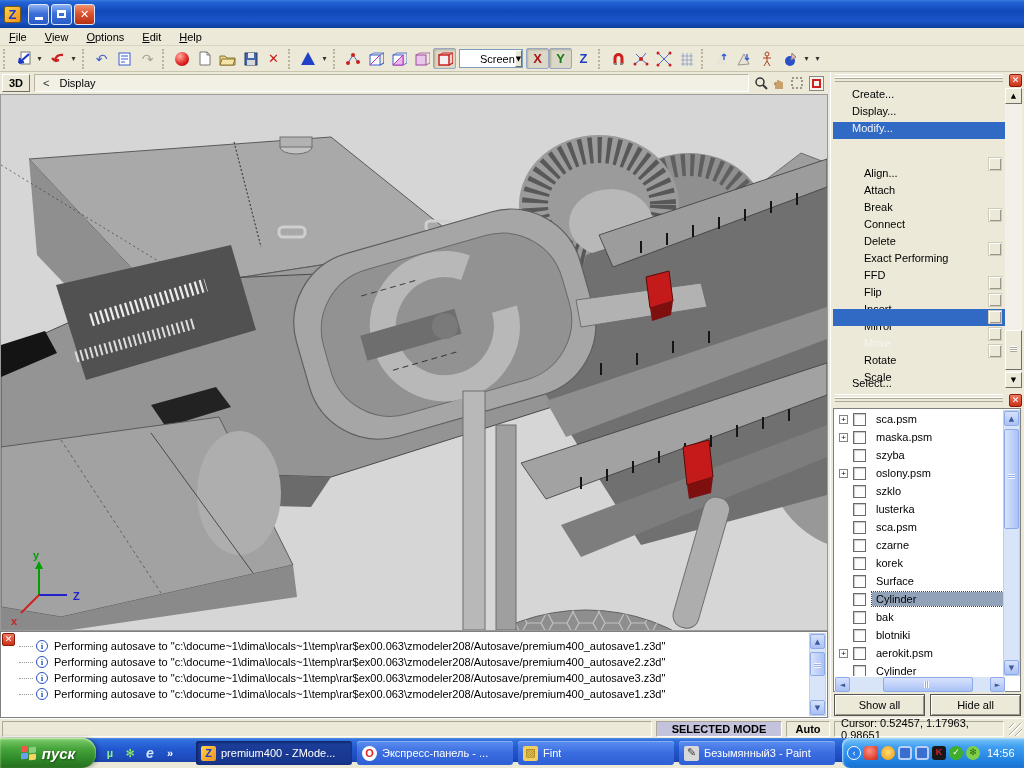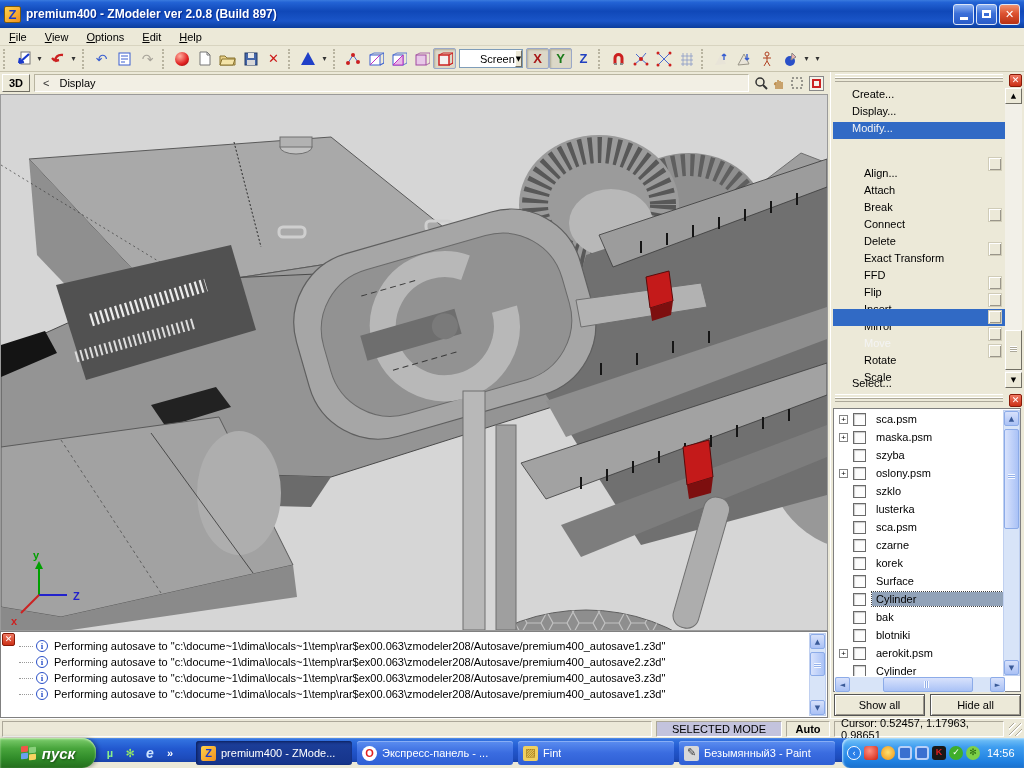--- a/index.html
+++ b/index.html
@@ -97,21 +97,21 @@
   #hscroll { position:absolute; left:1px; top:268px; width:170px; height:15px; background:#d8e4f8; }
   .xp-btn-h { position:absolute; top:0; width:15px; height:15px; background:linear-gradient(180deg,#d7e1fb,#aac1f5); border:1px solid #8cabe8; border-radius:2px; color:#3a5a98; font-size:7px; display:flex; align-items:center; justify-content:center; }
   .xp-thumb-h { position:absolute; top:0; height:15px; background:linear-gradient(180deg,#d8e2fc,#aac2f6); border:1px solid #8cabe8; border-radius:2px; }
   .xp-thumb-h::after { content:""; position:absolute; top:3px; bottom:3px; left:45%; width:5px; background:repeating-linear-gradient(90deg,#f6f9ff 0 1px,#93b0ea 1px 2px); }
 
   .pbtn { position:absolute; top:622px; height:22px; width:91px; background:#ece9d8; border:1px solid #555; box-shadow:inset 1px 1px 0 #fff, inset -1px -1px 0 #9a968a; text-align:center; line-height:20px; color:#000; }
 
   
   #statusbar { position:absolute; left:0; top:718px; width:1024px; height:20px; background:#ece9d8; border-top:1px solid #fff; }
   .sb-panel { position:absolute; top:2px; height:16px; border:1px solid; border-color:#aca899 #fff #fff #aca899; display:flex; align-items:center; padding:0 6px; }
-  #sb-mode { background:#c3c3dd; font-weight:normal; justify-content:center; }
+  #sb-mode { background:#c3c3dd; font-weight:bold; justify-content:center; }
   #sb-auto { font-weight:bold; justify-content:center; }
   #sb-grip { position:absolute; right:2px; top:4px; width:13px; height:13px;
     background:repeating-linear-gradient(135deg,transparent 0 3px,#aca899 3px 4px, #fff 4px 5px); }
 
   
   #taskbar { position:absolute; left:0; top:738px; width:1024px; height:24px;
     background:linear-gradient(180deg,#5a93e8 0%,#3272e0 7%,#2258cf 45%,#1d4bbb 85%,#1a43a8 100%); }
   #startbtn { position:absolute; left:0; top:0; width:96px; height:30px; border-radius:0 14px 14px 0;
     background:linear-gradient(180deg,#7fce6f 0%,#48a53c 35%,#2f8a28 70%,#256e1e 100%);
     box-shadow:inset 0 1px 2px #c8f0b8, 2px 0 4px rgba(0,0,0,.35);
@@ -136,21 +136,20 @@
 
   
   .sphere { width:14px; height:14px; border-radius:50%; background:radial-gradient(circle at 35% 30%,#ffb0a0,#e02020 60%,#7a0808); }
   .cone { width:0; height:0; border-left:7px solid transparent; border-right:7px solid transparent; border-bottom:13px solid #2040c8; }
 </style>
 </head>
 <body>
 
 <div id="titlebar">
   <div id="app-icon">Z</div>
-  <div id="title-text">premium400 - ZModeler ver 2.0.8 (Build 897)</div>
   <div class="winbtn min">
       <span></span>
     </div>
   <div class="winbtn max">
       <span></span>
     </div>
   <div class="winbtn close glyph">✕</div>
 </div>
 
 <div id="menubar">
@@ -509,21 +508,21 @@
         <span class="lbl">Break</span>
       </div>
     <div class="crow indented">
         <span class="lbl">Connect</span>
       </div>
     <div class="crow indented has-box">
         <span class="lbl">Delete</span>
         <span class="obox"></span>
       </div>
     <div class="crow indented">
-        <span class="lbl">Exact Transform</span>
+        <span class="lbl">Exact Performing</span>
       </div>
     <div class="crow indented has-box">
         <span class="lbl">FFD</span>
         <span class="obox"></span>
       </div>
     <div class="crow indented">
         <span class="lbl">Flip</span>
       </div>
     <div class="crow indented has-box">
         <span class="lbl">Insert</span>

